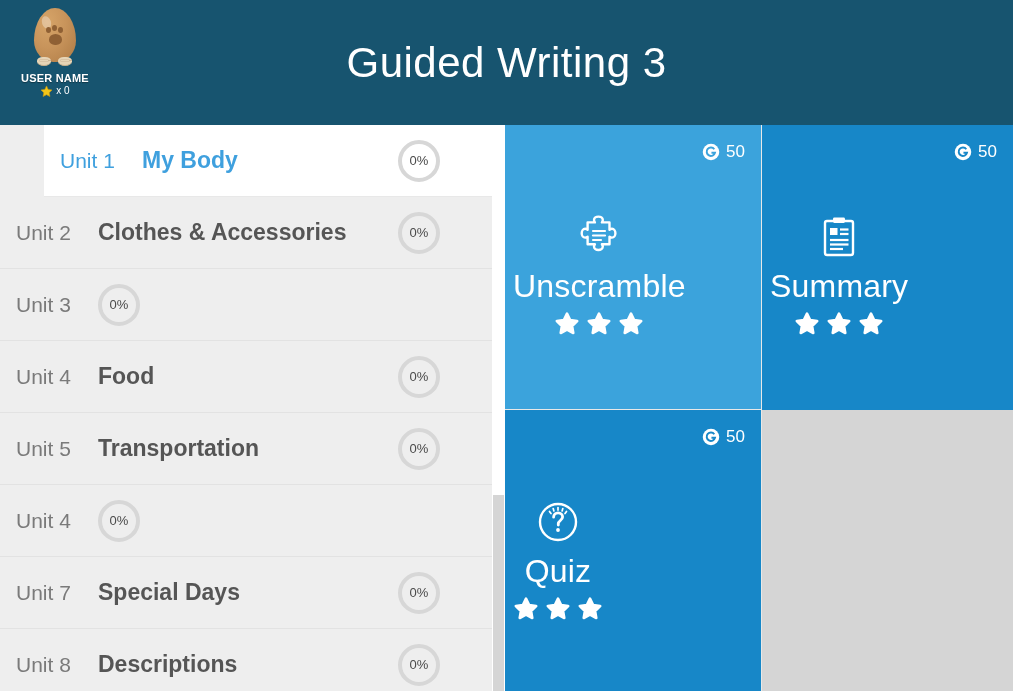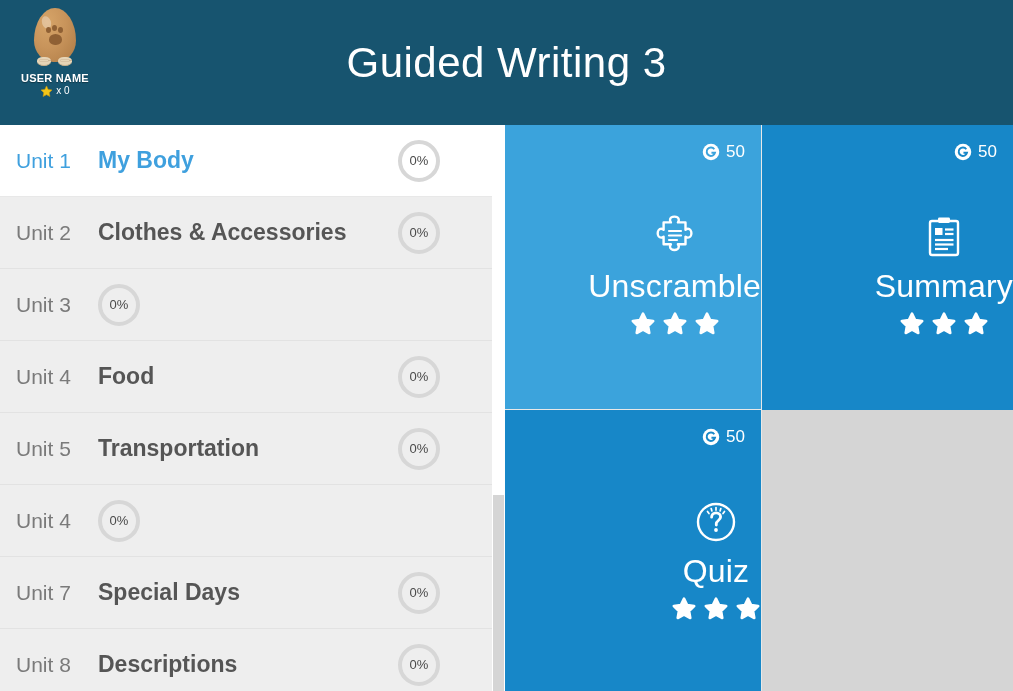--- a/index.html
+++ b/index.html
@@ -100,21 +100,21 @@
     overflow: hidden;
   }
   .unit-row {
     position: relative;
     height: 72px;
     display: flex; align-items: center;
     background: #eeeeee;
     border-bottom: 1px solid #e2e2e2;
     cursor: pointer;
   }
-  .unit-row.active { background: #ffffff; border-bottom-color: #e8e8e8; }
+  .unit-row.active { background: #ffffff; border-bottom-color: #e8e8e8; margin-left: 44px; }
   .unit-num {
     width: 98px; padding-left: 16px;
     font-size: 21px; color: #7a7a7a; font-weight: normal;
   }
   .unit-row.active .unit-num { color: #3fa0de; }
   .unit-title {
     flex: 1;
     font-size: 23px; color: #555555; font-weight: 600;
   }
   .unit-row.active .unit-title { color: #3fa0de; }
@@ -146,23 +146,24 @@
     width: 508px; height: 566px;
     display: grid;
     grid-template-columns: 257px 251px;
     grid-template-rows: 285px 281px;
     gap: 0;
     background: #d5d5d5;
   }
   .tile {
     position: relative;
     display: flex; flex-direction: column;
-    align-items: flex-end; justify-content: flex-start;
+    align-items: flex-start; justify-content: flex-start;
     cursor: pointer;
     overflow: hidden;
+    padding-left: 8px;
   }
   .tile.t-light { background: #3ba3dc; border-right: 1px solid #e8e8e8; border-bottom: 1px solid #e8e8e8; }
   .tile.t-dark  { background: #1787c8; }
   .tile.t-dark2 { background: #1787c8; border-right: 1px solid #e8e8e8; }
   .tile.t-empty { background: #d5d5d5; cursor: default; }
 
   .coin-badge {
     position: absolute; right: 16px; top: 17px;
     display: flex; align-items: center; gap: 6px;
   }

